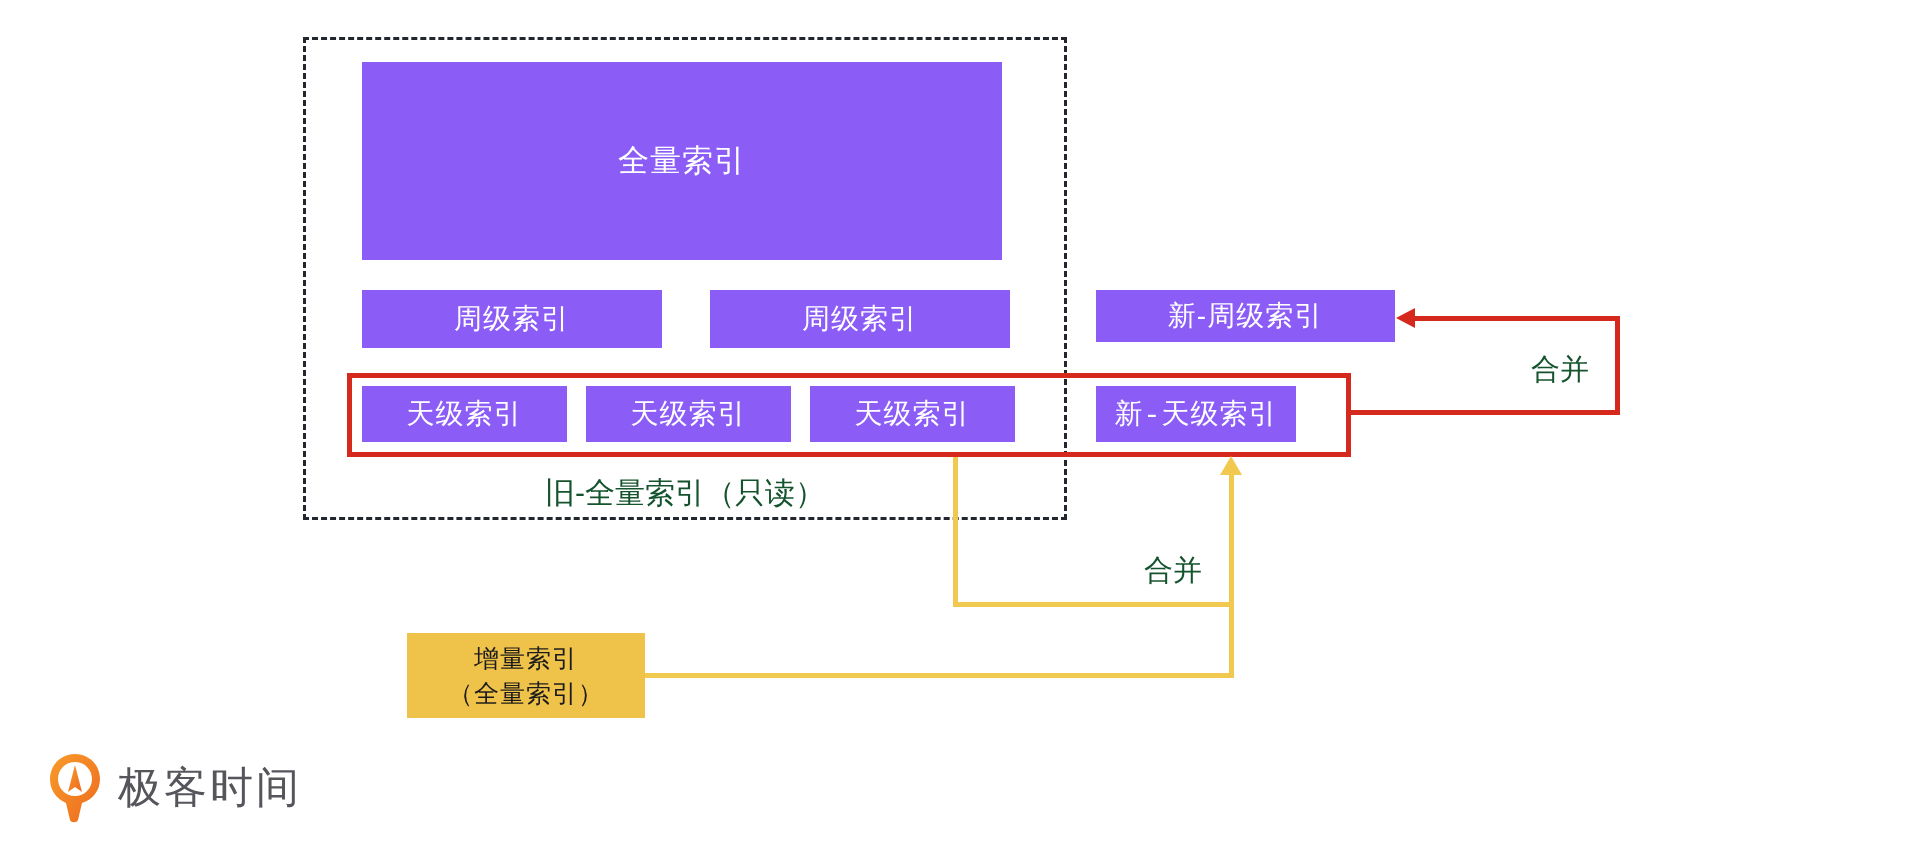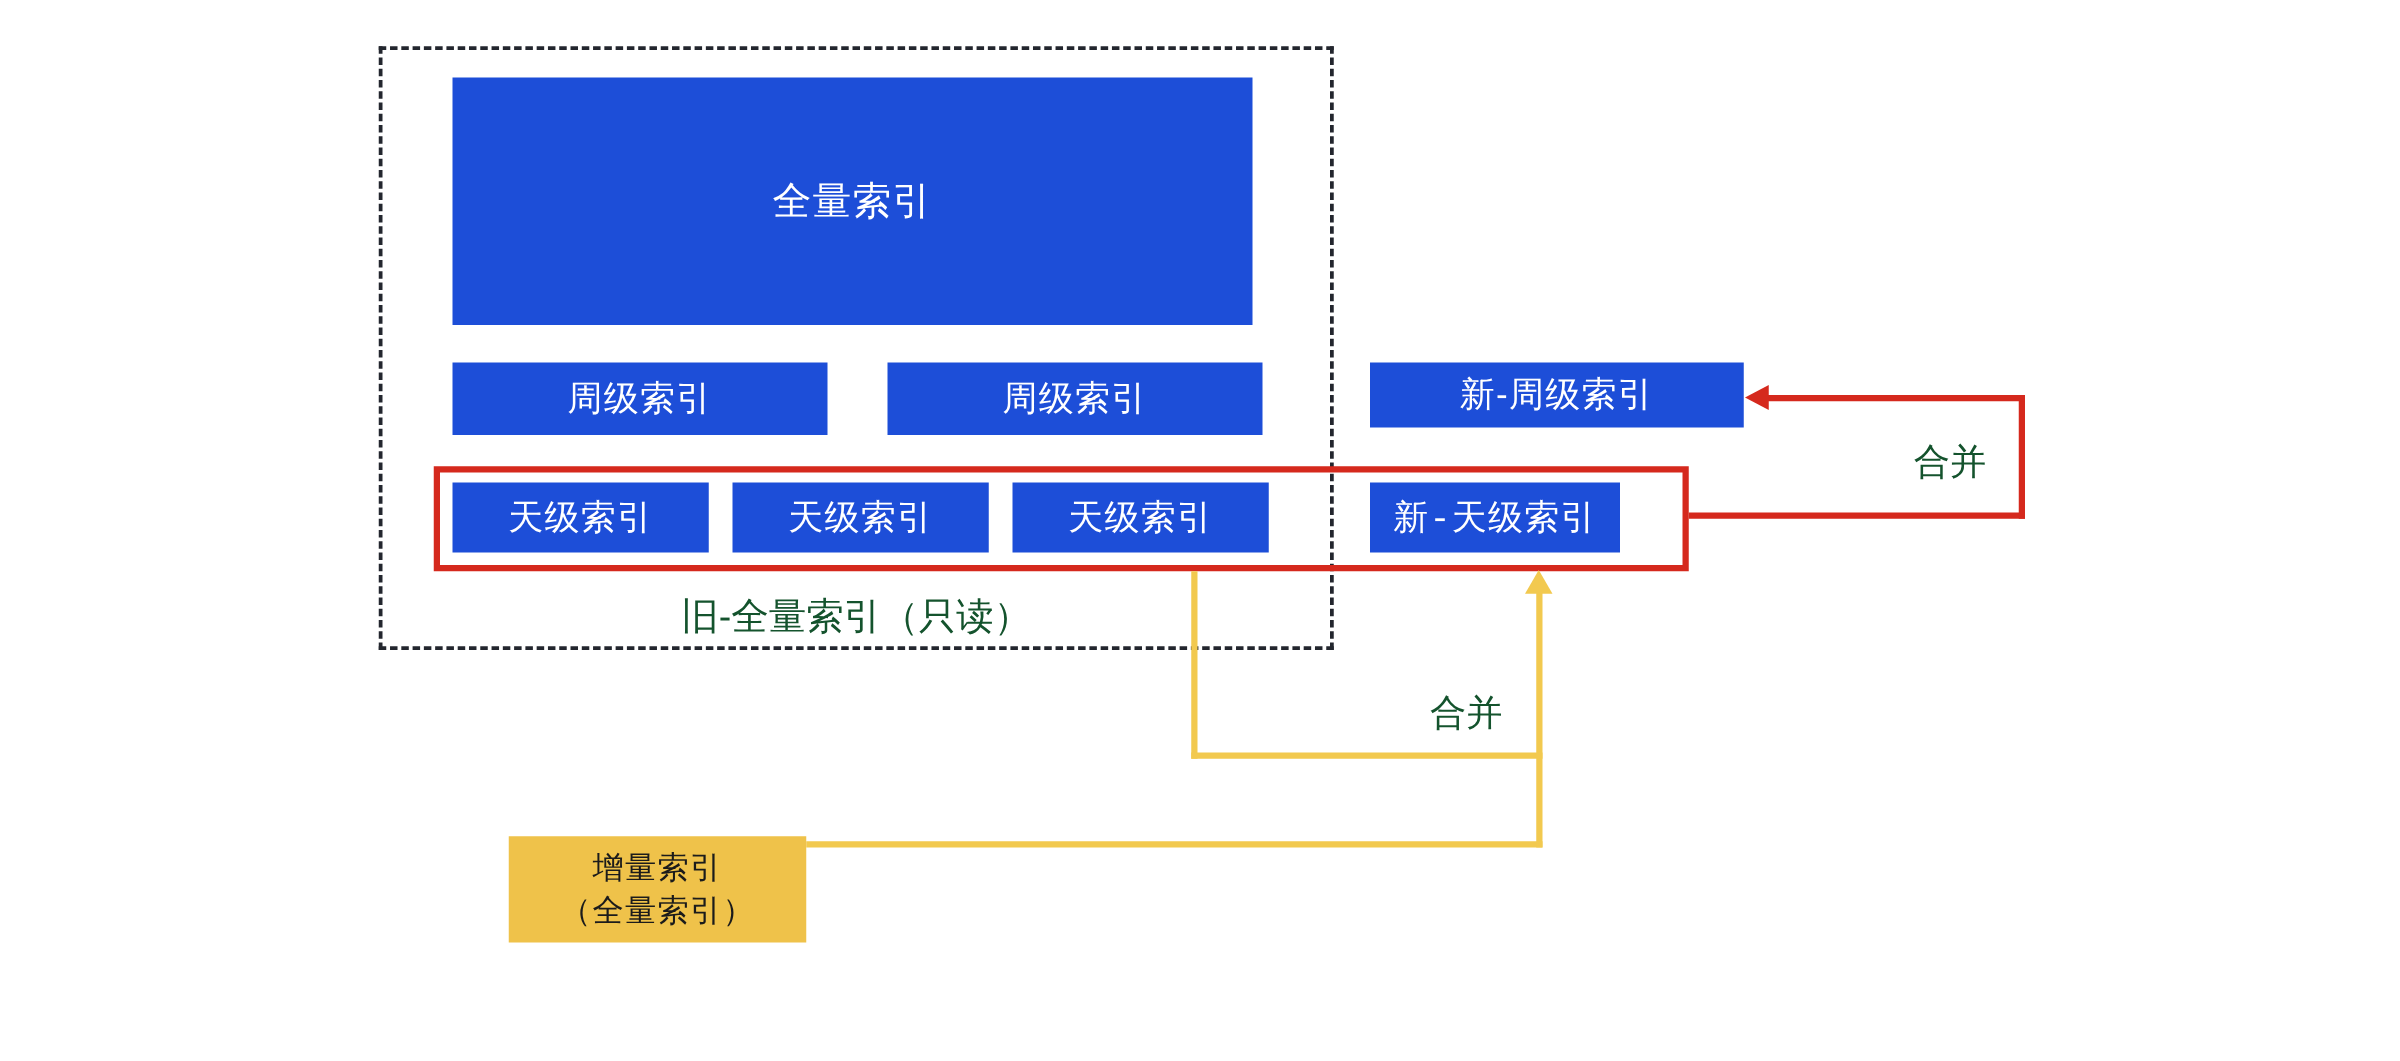--- a/index.html
+++ b/index.html
@@ -1,21 +1,21 @@
 <!DOCTYPE html>
 <html><head>
 <meta charset="utf-8">
 <style>
   html,body{margin:0;padding:0;background:#ffffff;}
   #canvas{
     position:relative;width:1920px;height:849px;background:#ffffff;overflow:hidden;
     font-family:"Liberation Sans",sans-serif;
   }
   .bluebox{
-    position:absolute;background:#1d4ed8;color:#ffffff;
+    position:absolute;background:#8b5cf6;color:#ffffff;
     display:flex;align-items:center;justify-content:center;
     font-weight:500;letter-spacing:1px;text-align:right;
   }
   .dashed-box{
     position:absolute;border:3px dashed #23262E;background:transparent;
   }
   .red-rect{
     position:absolute;border:5px solid #D5291D;background:transparent;box-sizing:border-box;
   }
   .redline{position:absolute;background:#D5291D;}
@@ -90,19 +90,35 @@
   <div class="plainlabel" style="left:1510px;top:350px;width:100px;font-size:29px;">合并</div>
 
   <div class="yellowline" style="left:953px;top:457px;width:5px;height:150px;"></div>
   <div class="yellowline" style="left:953px;top:602px;width:281px;height:5px;"></div>
 
   <div class="yellowline" style="left:645px;top:673px;width:589px;height:5px;"></div>
   <div class="yellowline" style="left:1229px;top:473px;width:5px;height:205px;"></div>
   <div class="arrow-up" style="left:1220px;top:456px;"></div>
   <div class="plainlabel" style="left:1123px;top:551px;width:100px;font-size:29px;">合并</div>
 
-  <div class="yellowbox" style="left:407px;top:633px;width:238px;height:85px;margin-top:36px;">
+  <div class="yellowbox" style="left:407px;top:633px;width:238px;height:85px;">
     <span>增量索引</span>
     <span>（全量索引）</span>
   </div>
 
+  <div class="logo-wrap" style="left:46px;top:750px;">
+    <svg width="58" height="78" viewBox="0 0 58 78" style="margin-right:14px;">
+      <defs>
+        <linearGradient id="lg" x1="0" y1="0" x2="1" y2="1">
+          <stop offset="0" stop-color="#F89B2A"></stop>
+          <stop offset="1" stop-color="#ED6A1F"></stop>
+        </linearGradient>
+      </defs>
+
+      <path d="M29 4 C15 4 4 15 4 29 C4 41 11 49 20 53 L24 70 C24.8 73 31 73 32 70 L36 53 C46 50 54 41 54 29 C54 15 43 4 29 4 Z
+               M29 12 C38.5 12 46 19.5 46 29 C46 38.5 38.5 46 29 46 C19.5 46 12 38.5 12 29 C12 19.5 19.5 12 29 12 Z" fill="url(#lg)"></path>
+
+      <path d="M29 15 L36 42 L29 37 L22 42 Z" fill="url(#lg)"></path>
+    </svg>
+    <div class="logo-text" style="margin-top:13px;">极客时间</div>
+  </div>
 
 </div>
 
 </body></html>

